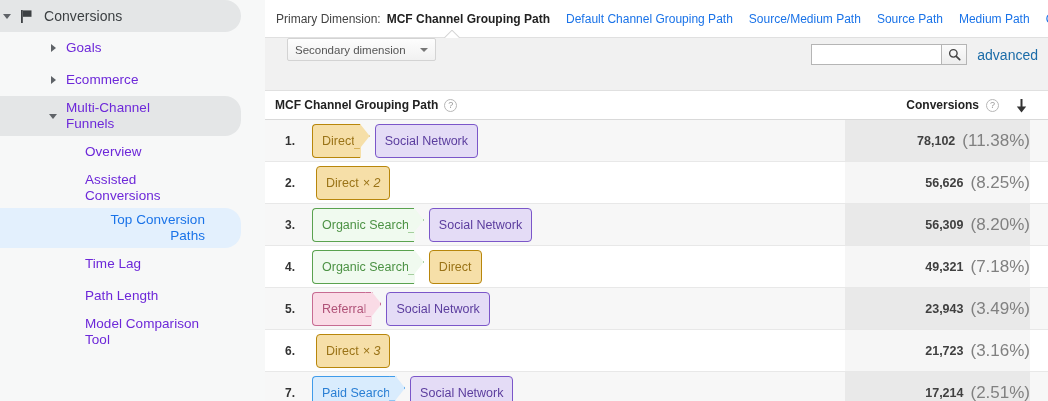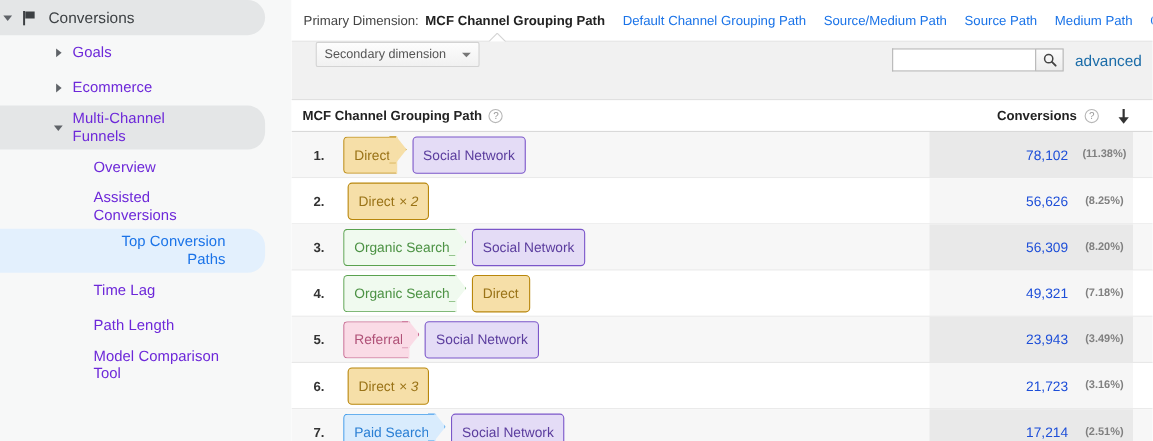--- a/index.html
+++ b/index.html
@@ -253,22 +253,22 @@
   }
   .chip.stack .s2 { left: -8px; top: 8px; }
   .chip .mult { font-style: italic; margin-left: 4px; }
 
   .conv {
     position: absolute; right: 0; top: 0; bottom: 0;
     width: 203px;
     display: flex; align-items: center; justify-content: flex-end;
     padding-right: 18px;
   }
-  .conv .val { font-size: 12.5px; font-weight: normal; color: #1d4ed8; }
-  .conv .pct { font-size: 10px; color: #808080; margin-left: 7px; min-width: 52px; text-align: center; font-weight: bold; }
+  .conv .val { font-size: 12.5px; font-weight: bold; color: #404040; }
+  .conv .pct { font-size: 17px; color: #808080; margin-left: 7px; min-width: 52px; text-align: center; }
 </style>
 </head>
 <body>
 
 <div id="app">
 
   <nav class="sidebar" id="sidebar">
       <div class="nav-row top section">
         <div class="pill"></div>
         <div class="nav-content">

